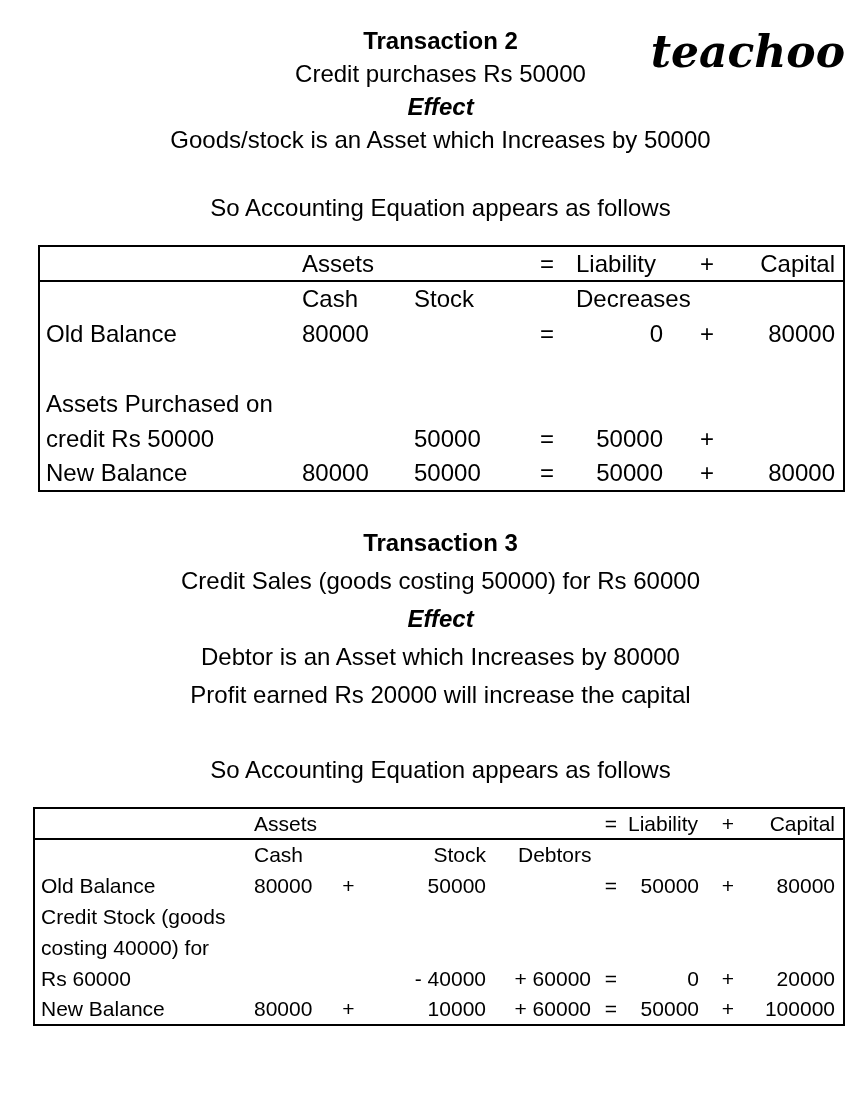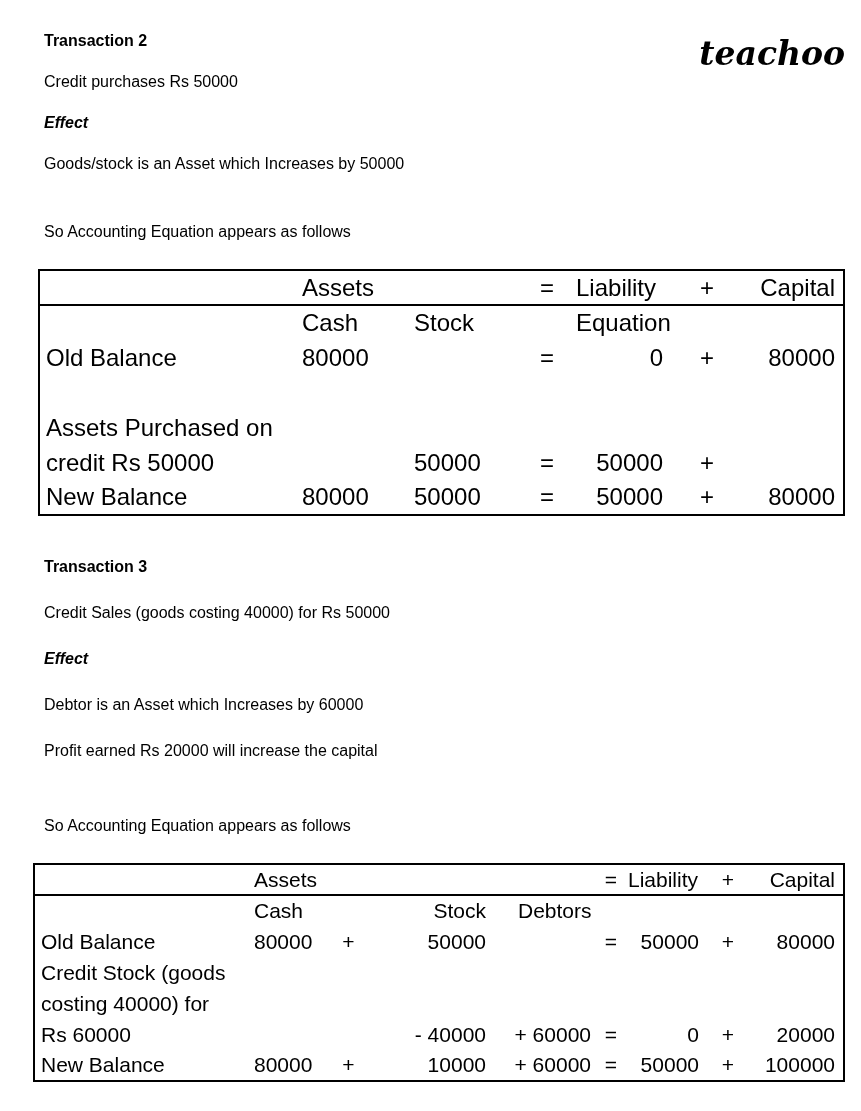--- a/index.html
+++ b/index.html
@@ -8,27 +8,27 @@
     width: 861px; height: 1111px;
     background: #ffffff;
     color: #000000;
     font-family: "Liberation Sans", sans-serif;
     overflow: hidden;
     position: relative;
   }
   .page { padding: 0 16px 0 36px; position: relative; width: 861px; height: 1111px; }
 
   .logo {
-    position: absolute; top: 10px; right: 16px;
+    position: absolute; top: 2px; right: 16px;
     font-family: "DejaVu Serif", serif;
     font-style: italic; font-weight: bold;
-    font-size: 33px; letter-spacing: 0px;
+    font-size: 44px; letter-spacing: 0px;
   }
 
-  .textblock p { margin: 8px; font-size: 16px; white-space: nowrap; }
+  .textblock p { margin: 0; font-size: 24px; white-space: nowrap; text-align: center; }
   .b2 { margin-top: 24px; }
   .b2 p { line-height: 33px; }
   .b3 { margin-top: 32px; }
   .b3 p { line-height: 38px; }
   .heading { font-weight: bold; }
   .effect { font-weight: bold; font-style: italic; }
   .b2 .intro { margin-top: 35px; }
   .b3 .intro { margin-top: 37px; }
 
   table { border-collapse: collapse; table-layout: fixed; border: 2px solid #000; }
@@ -95,21 +95,21 @@
       <td>=</td>
       <td>Liability</td>
       <td>+</td>
       <td>Capital</td>
     </tr>
     <tr class="sub">
       <td></td>
       <td>Cash</td>
       <td>Stock</td>
       <td></td>
-      <td>Equation</td>
+      <td>Decreases</td>
       <td></td>
       <td></td>
     </tr>
     <tr>
       <td>Old Balance</td>
       <td>80000</td>
       <td></td>
       <td>=</td>
       <td>0</td>
       <td>+</td>
@@ -149,23 +149,23 @@
       <td>=</td>
       <td>50000</td>
       <td>+</td>
       <td>80000</td>
     </tr>
   </tbody>
     </table>
 
   <section class="textblock b3">
     <p class="heading">Transaction 3</p>
-    <p>Credit Sales (goods costing 40000) for Rs 50000</p>
+    <p>Credit Sales (goods costing 50000) for Rs 60000</p>
     <p class="effect">Effect</p>
-    <p>Debtor is an Asset which Increases by 60000</p>
+    <p>Debtor is an Asset which Increases by 80000</p>
     <p>Profit earned Rs 20000 will increase the capital</p>
     <p class="intro">So Accounting Equation appears as follows</p>
   </section>
 
   <table class="t2t">
     <colgroup>
       <col style="width:212px">
         <col style="width:85px">
         <col style="width:35px">
         <col style="width:128px">

